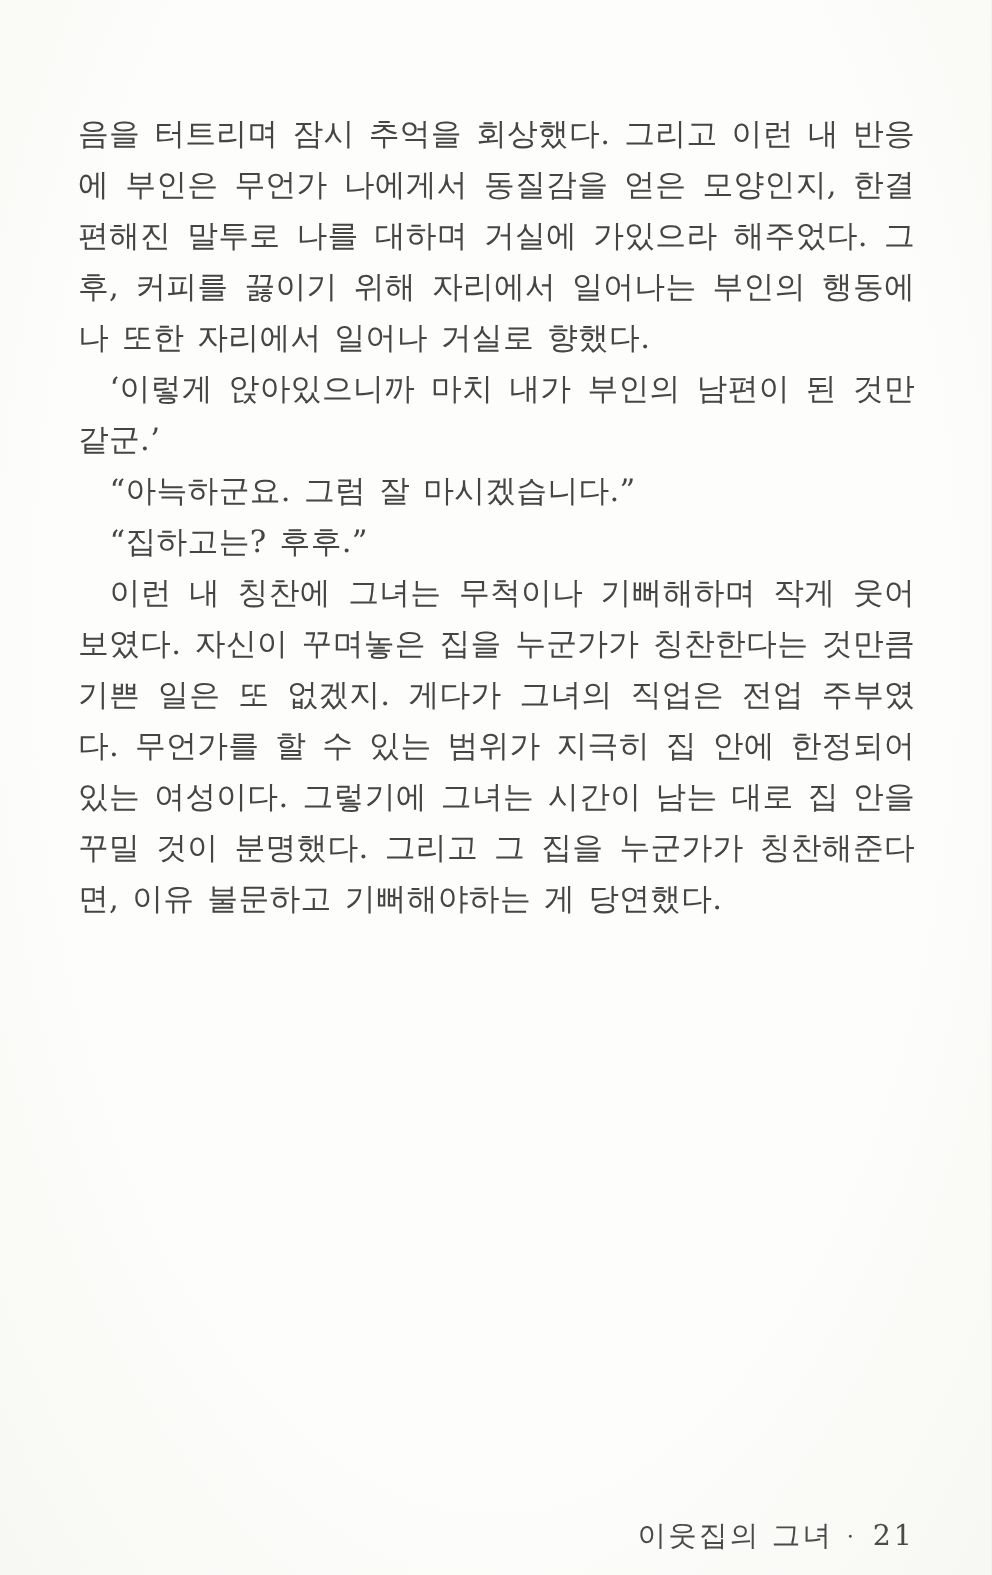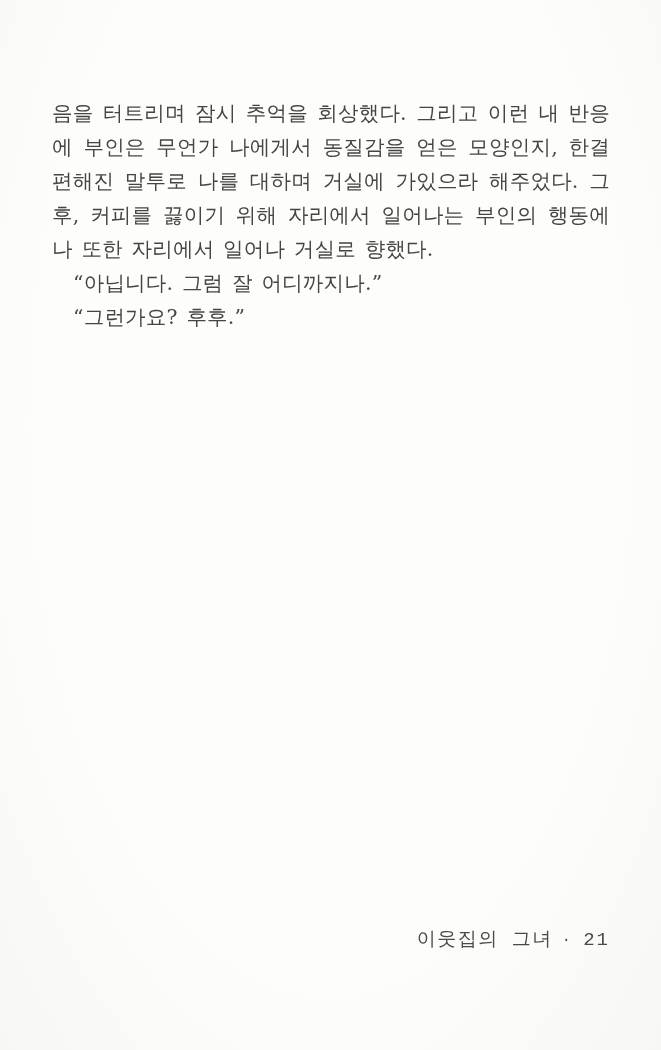--- a/index.html
+++ b/index.html
@@ -14,67 +14,68 @@
     margin: 0 auto;
     background: #fcfcfa;
     background-image: radial-gradient(ellipse at 50% 40%, #fdfdfb 60%, #f7f7f4 100%);
     font-family: "DejaVu Serif", "Liberation Serif", serif;
     color: #454545;
     overflow: hidden;
   }
   .text-block {
     position: absolute;
     left: 52px;
-    top: 96px;
+    top: 72px;
     width: 558px;
     font-size: 20.5px;
     line-height: 34px;
     text-align: justify;
     text-justify: inter-word;
     word-break: break-all;
     letter-spacing: 0.2px;
     word-spacing: 2px;
   }
   .para {
     margin: 0;
     padding: 0;
     text-indent: 0;
   }
   .para.indent {
     text-indent: 21px;
   }
   .footer {
     position: absolute;
     right: 51px;
-    top: 926px;
+    top: 1010px;
     font-size: 19px;
     line-height: 28px;
     color: #4a4a4a;
     letter-spacing: 1.5px;
     white-space: nowrap;
-    font-family: Liberation Mono, monospace;
   }
   .footer .sep {
     display: inline-block;
     margin: 0 11px 0 9px;
     font-size: 15px;
     vertical-align: 1px;
   }
   .footer .pagenum {
     letter-spacing: 2px;
   }
 </style>
 </head>
 <body>
 
 <div class="page">
 
   <div class="text-block" id="paragraph-container">
       <p class="para">음을 터트리며 잠시 추억을 회상했다. 그리고 이런 내 반응에 부인은 무언가 나에게서 동질감을 얻은 모양인지, 한결 편해진 말투로 나를 대하며 거실에 가있으라 해주었다. 그 후, 커피를 끓이기 위해 자리에서 일어나는 부인의 행동에 나 또한 자리에서 일어나 거실로 향했다.</p>
-      <p class="para indent">“아닙니다. 그럼 잘 어디까지나.”</p>
-      <p class="para indent">“그런가요? 후후.”</p>
+      <p class="para indent">‘이렇게 앉아있으니까 마치 내가 부인의 남편이 된 것만 같군.’</p>
+      <p class="para indent">“아늑하군요. 그럼 잘 마시겠습니다.”</p>
+      <p class="para indent">“집하고는? 후후.”</p>
+      <p class="para indent">이런 내 칭찬에 그녀는 무척이나 기뻐해하며 작게 웃어보였다. 자신이 꾸며놓은 집을 누군가가 칭찬한다는 것만큼 기쁜 일은 또 없겠지. 게다가 그녀의 직업은 전업 주부였다. 무언가를 할 수 있는 범위가 지극히 집 안에 한정되어 있는 여성이다. 그렇기에 그녀는 시간이 남는 대로 집 안을 꾸밀 것이 분명했다. 그리고 그 집을 누군가가 칭찬해준다면, 이유 불문하고 기뻐해야하는 게 당연했다.</p>
     </div>
 
   <div class="footer">
     <span>이웃집의 그녀</span><span class="sep">·</span><span class="pagenum">21</span>
   </div>
 
 </div>
 
 </body></html>

